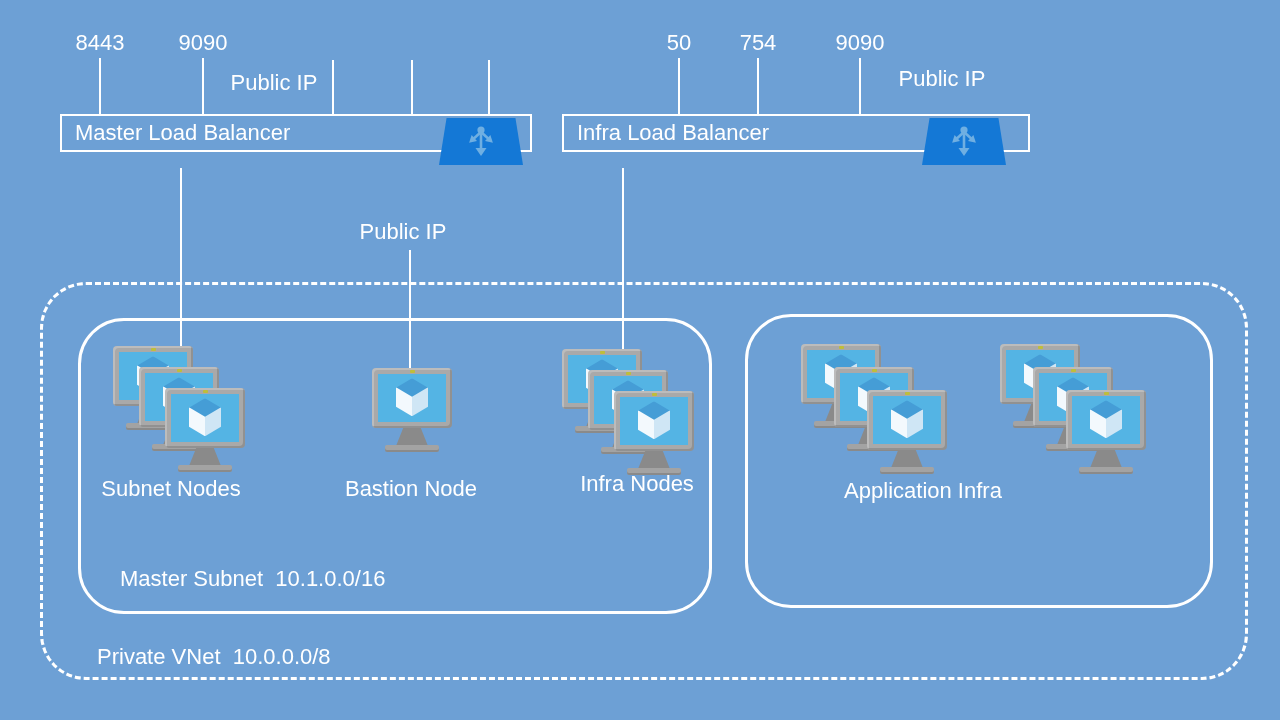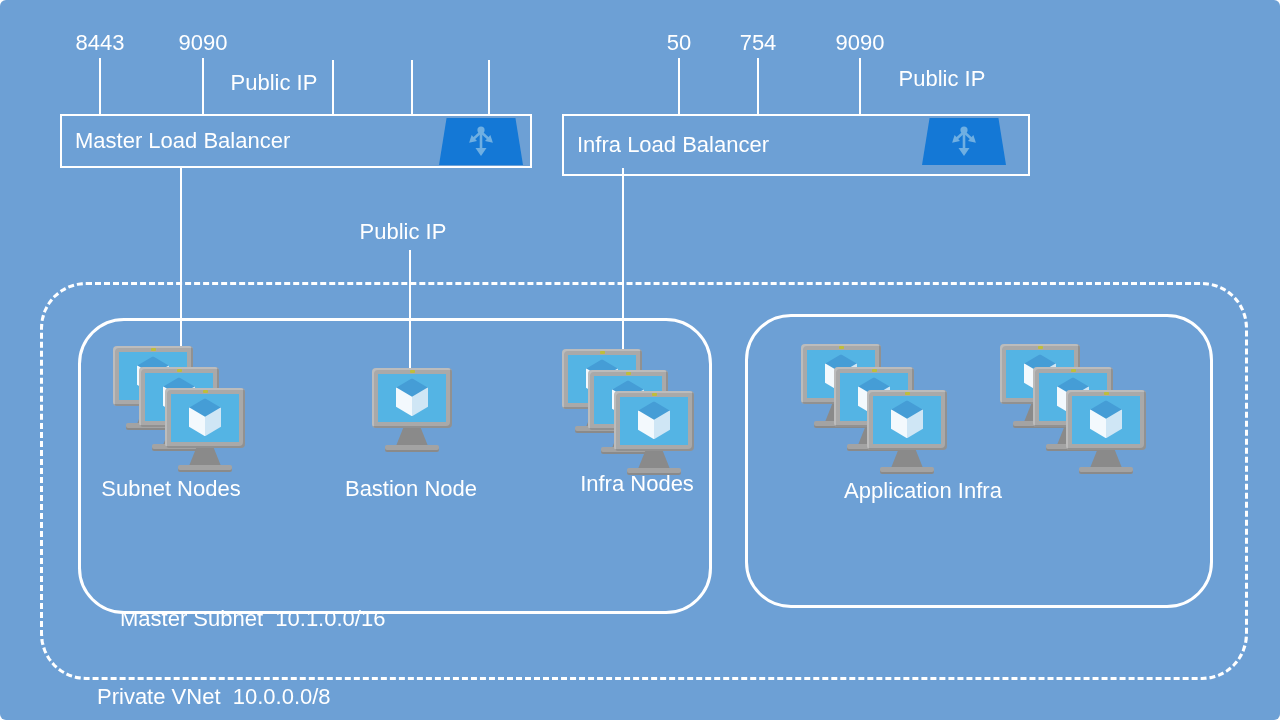--- a/index.html
+++ b/index.html
@@ -1,24 +1,23 @@
 <!DOCTYPE html>
 <html><head>
 <meta charset="utf-8">
 <style>
   html,body{margin:0;padding:0;}
   .canvas{
     position:relative;width:1280px;height:720px;overflow:hidden;
     background:#6DA0D5;
     font-family:"Liberation Sans", sans-serif;
     color:#FFFFFF;
-    border-radius:6px;
   }
   .t{position:absolute;font-size:22px;line-height:26px;white-space:pre;transform:translateX(-50%);}
-  .t-left{position:absolute;font-size:22px;line-height:26px;white-space:pre;margin-top:40px;}
+  .t-left{position:absolute;font-size:22px;line-height:26px;white-space:pre;}
   .vline{position:absolute;width:2px;background:#FFFFFF;}
   .lbbox{
     position:absolute;border:2px solid #FFFFFF;box-sizing:border-box;
     display:flex;align-items:center;
   }
   .lbbox .lbl{font-size:22px;padding-left:13px;white-space:pre;}
   .lbicon{
     position:absolute;width:84px;height:47px;top:2px;
     background:#1478D6;
     clip-path:polygon(9% 0, 91% 0, 100% 100%, 0% 100%);
@@ -81,21 +80,21 @@
   <div class="t" style="left:403px;top:219px">Public IP</div>
 
   <div class="bigbox vnet-border" style="left:40px;top:282px;width:1208px;height:398px"></div>
   <div class="t-left" style="left:97px;top:644px">Private VNet  10.0.0.0/8</div>
 
   <div class="bigbox subnet-border" style="left:78px;top:318px;width:634px;height:296px"></div>
   <div class="t-left" style="left:120px;top:566px">Master Subnet  10.1.0.0/16</div>
 
   <div class="bigbox subnet-border" style="left:745px;top:314px;width:468px;height:294px"></div>
 
-  <div class="lbbox" style="left:60px;top:114px;width:472px;height:54px">
+  <div class="lbbox" style="left:60px;top:114px;width:472px;height:38px">
     <span class="lbl">Master Load Balancer</span>
     <div class="lbicon" style="left:377px">
       <svg width="40" height="40" viewBox="0 0 40 40">
         <g fill="#6FAFE2" stroke="#6FAFE2">
           <circle cx="20" cy="8" r="3.6" stroke="none"></circle>
           <g stroke-width="2.6">
             <line x1="20" y1="8" x2="20" y2="27"></line>
             <g transform="rotate(48 20 10)">
                 <line x1="20" y1="10" x2="20" y2="20"></line>
               </g>
@@ -110,21 +109,21 @@
               </g>
             <g transform="rotate(-48 20 10)">
                 <polygon points="16,19 24,19 20,26"></polygon>
               </g>
           </g>
         </g>
       </svg>
     </div>
   </div>
 
-  <div class="lbbox" style="left:562px;top:114px;width:468px;height:62px">
+  <div class="lbbox" style="left:562px;top:114px;width:468px;height:38px">
     <span class="lbl">Infra Load Balancer</span>
     <div class="lbicon" style="left:358px">
       <svg width="40" height="40" viewBox="0 0 40 40">
         <g fill="#6FAFE2" stroke="#6FAFE2">
           <circle cx="20" cy="8" r="3.6" stroke="none"></circle>
           <g stroke-width="2.6">
             <line x1="20" y1="8" x2="20" y2="27"></line>
             <g transform="rotate(48 20 10)">
                 <line x1="20" y1="10" x2="20" y2="20"></line>
               </g>

